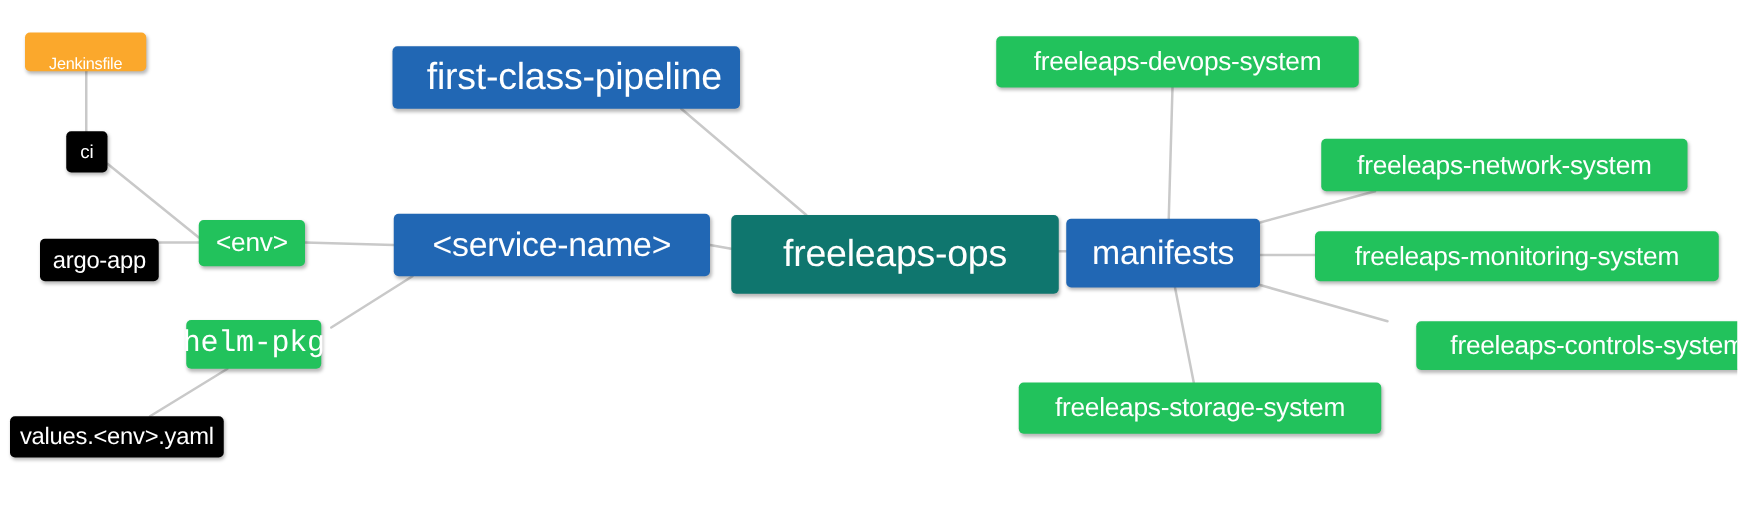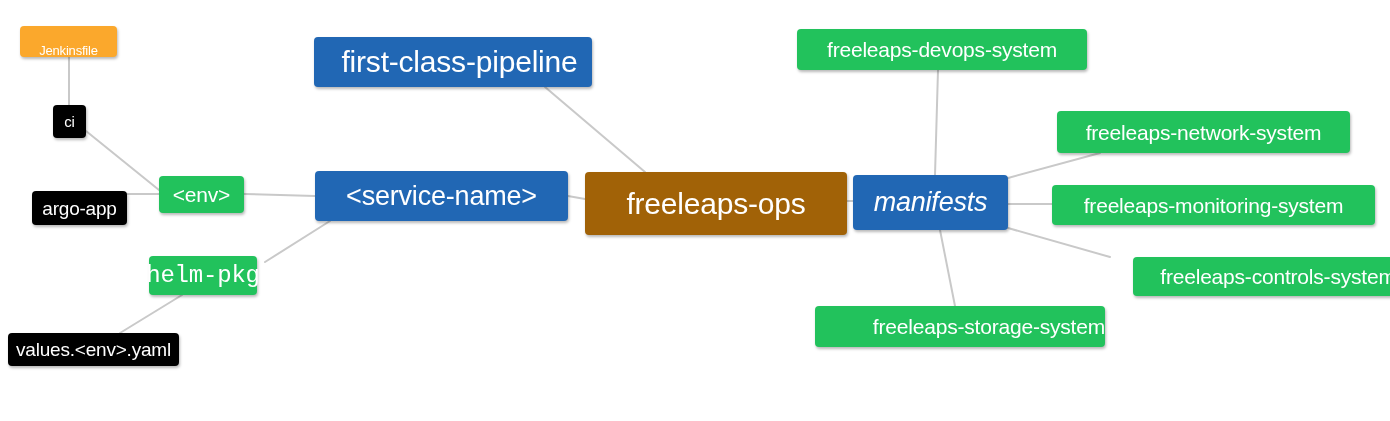--- a/index.html
+++ b/index.html
@@ -32,21 +32,21 @@
     display: flex;
     align-items: center;
     justify-content: center;
     color: #ffffff;
     border-radius: 4px;
     box-shadow: 1px 2px 3px rgba(0,0,0,0.28);
     white-space: nowrap;
     line-height: 1;
     letter-spacing: -0.2px;
   }
-  .n-root  { background: #a16207; }
+  .n-root  { background: #0f766e; }
   .n-blue  { background: #2167B4; }
   .n-green { background: #22C25C; }
   .n-red   { background: #000000; }
   .n-amber { background: #FBA82C; align-items: flex-end; }
 
   .sz-root   { font-size: 30px; }
   .sz-xl     { font-size: 27px; }
   .sz-lg     { font-size: 24px; }
   .sz-md     { font-size: 21px; }
   .sz-sm     { font-size: 19px; }
@@ -94,32 +94,32 @@
       </div>
       <div class="node n-blue sz-root" style="left: 314px; top: 37px; width: 278px; height: 50px; padding-left: 13px;">
         <span>first-class-pipeline</span>
       </div>
       <div class="node n-blue sz-xl" style="left: 315px; top: 171px; width: 253px; height: 50px;">
         <span>&lt;service-name&gt;</span>
       </div>
       <div class="node n-root sz-root" style="left: 585px; top: 172px; width: 262px; height: 63px;">
         <span>freeleaps-ops</span>
       </div>
-      <div class="node n-blue sz-xl" style="left: 853px; top: 175px; width: 155px; height: 55px; font-style: italic;">
+      <div class="node n-blue sz-xl" style="left: 853px; top: 175px; width: 155px; height: 55px;">
         <span>manifests</span>
       </div>
       <div class="node n-green sz-md" style="left: 797px; top: 29px; width: 290px; height: 41px;">
         <span>freeleaps-devops-system</span>
       </div>
       <div class="node n-green sz-md" style="left: 1057px; top: 111px; width: 293px; height: 42px;">
         <span>freeleaps-network-system</span>
       </div>
       <div class="node n-green sz-md" style="left: 1052px; top: 185px; width: 323px; height: 40px;">
         <span>freeleaps-monitoring-system</span>
       </div>
       <div class="node n-green sz-md" style="left: 1105px; top: 257px; width: 290px; height: 39px; margin-left: 28px;">
         <span>freeleaps-controls-system</span>
       </div>
-      <div class="node n-green sz-md" style="left: 815px; top: 306px; width: 290px; height: 41px; justify-content: flex-end;">
+      <div class="node n-green sz-md" style="left: 815px; top: 306px; width: 290px; height: 41px;">
         <span>freeleaps-storage-system</span>
       </div>
     </div>
 </div>
 
 </body></html>

